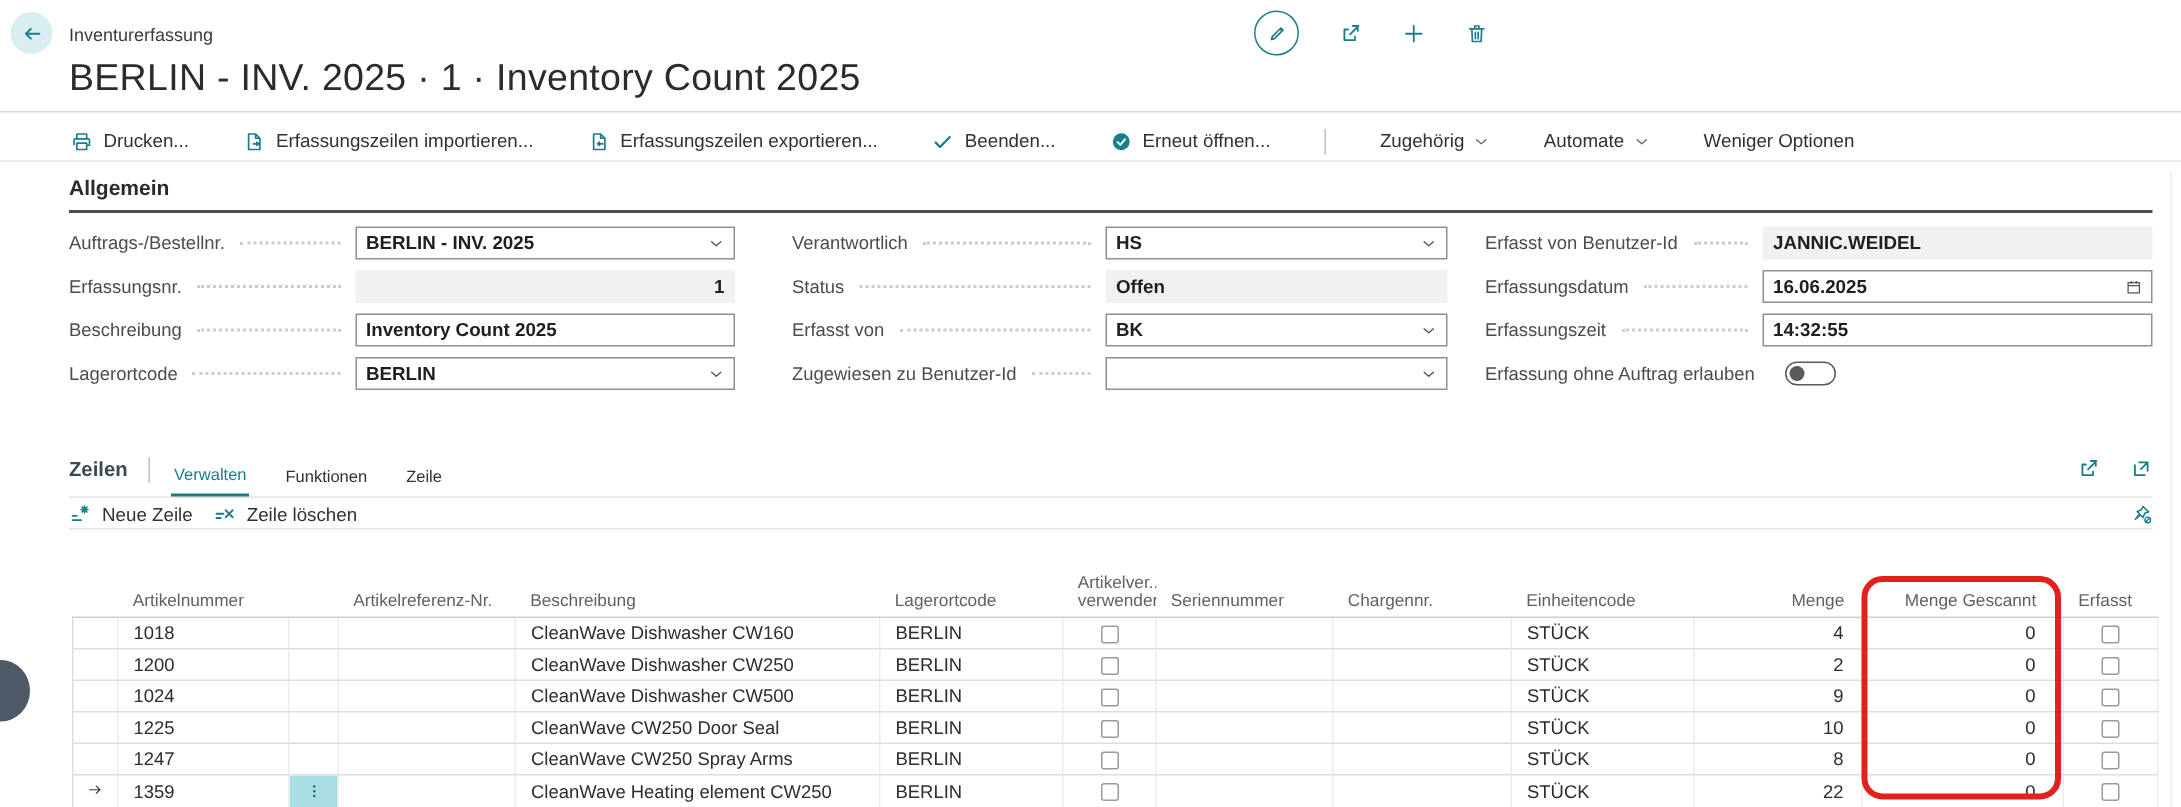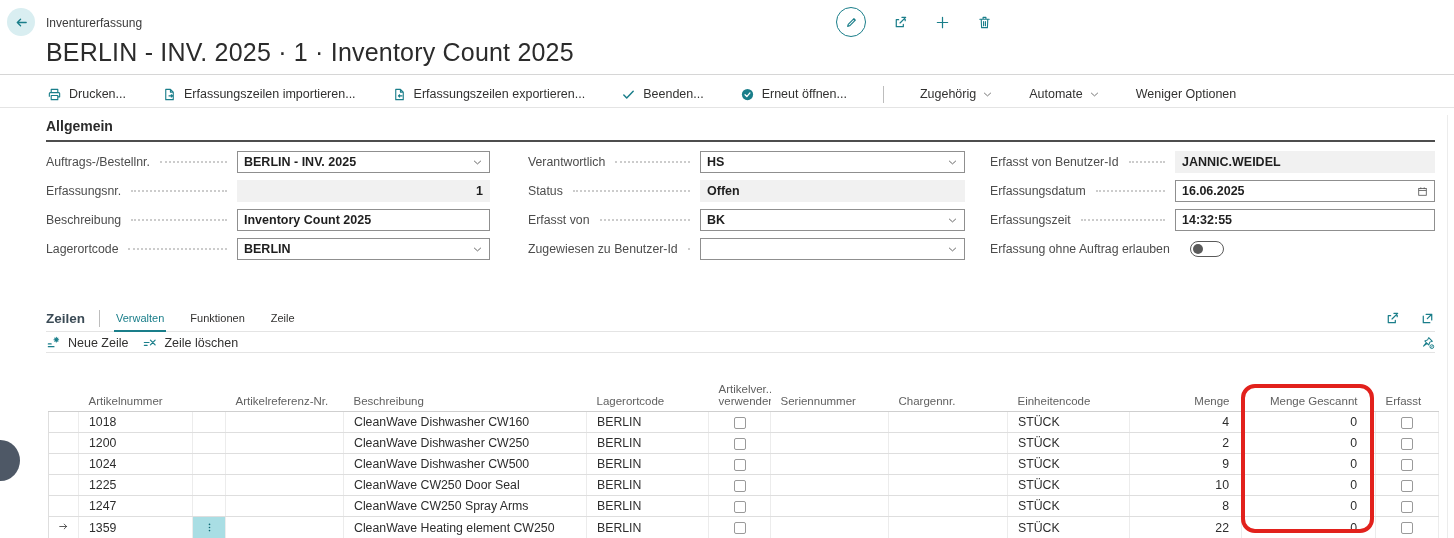--- a/index.html
+++ b/index.html
@@ -41,32 +41,32 @@
   .sec-head{position:absolute;left:46px;top:117px;width:1389px;border-bottom:2px solid #4d4d4d;padding-bottom:5px}
   .sec-head span{font-size:14px;font-weight:700;color:#2b2b2b}
   .fcol{position:absolute;top:151px}
   .fcol.c1{left:46px;width:444px}
   .fcol.c2{left:528px;width:437px}
   .fcol.c3{left:990px;width:445px}
   .frow{display:flex;align-items:center;height:22px;margin-bottom:7px}
   .flabel{font-size:12.3px;color:var(--label);white-space:nowrap}
   .lead{flex:1;height:0;border-bottom:2px dotted #cccccc;margin:0 10px;align-self:center}
   .ctrl{height:22px;display:flex;align-items:center;font-size:12.5px;font-weight:600;color:#1f1f1f;flex:none}
-  .c1 .ctrl{width:253px}.c2 .ctrl{width:265px}.c3 .ctrl{width:260px}
+  .c1 .ctrl{width:253px}.c2 .ctrl{width:228px}.c3 .ctrl{width:260px}
   .ctrl.box{border:1px solid var(--border-input);background:#fff;padding:0 6px}
   .ctrl.ro{background:var(--ro-bg);padding:0 7px}
   .ctrl .val{flex:1;white-space:nowrap;overflow:hidden}
   .ctrl.num .val{text-align:right}
   .ctrl .ic{color:#555}
   .ctrl.bare{border:none;background:none;padding:0}
   .toggle{width:34px;height:16px;border:1px solid #5a5a5a;border-radius:9px;position:relative;background:#fff;cursor:pointer}
   .toggle .knob{position:absolute;left:2px;top:2px;width:10px;height:10px;border-radius:50%;background:#5a5a5a}
 
   
-  .zrow1{position:absolute;left:46px;top:305px;width:1389px;height:27px;display:flex;align-items:center;border-bottom:1px solid var(--line-light)}
+  .zrow1{position:absolute;left:46px;top:305px;width:1389px;height:27px;display:flex;align-items:flex-start;border-bottom:1px solid var(--line-light)}
   .zcaption{font-size:13.5px;font-weight:700;color:#3a4a55;margin-right:14px}
   .zrow1 .vdiv{margin-right:14px}
   .tab{height:100%;display:flex;align-items:center;font-size:11px;color:var(--txt);padding:0 2px;margin-right:22px;cursor:pointer}
   .tab.active{color:var(--accent);border-bottom:2px solid var(--accent);margin-bottom:-1px}
   .zcorner{margin-left:auto;display:flex;align-items:center;gap:20px;color:var(--accent)}
   .zrow2{position:absolute;left:46px;top:333px;width:1389px;height:20px;display:flex;align-items:center;gap:14px;border-bottom:1px solid var(--line-light);font-size:12.5px}
   .zrow2 .act .ic{color:var(--accent)}
   .zfilter{margin-left:auto;color:var(--accent);cursor:pointer}
 
   

